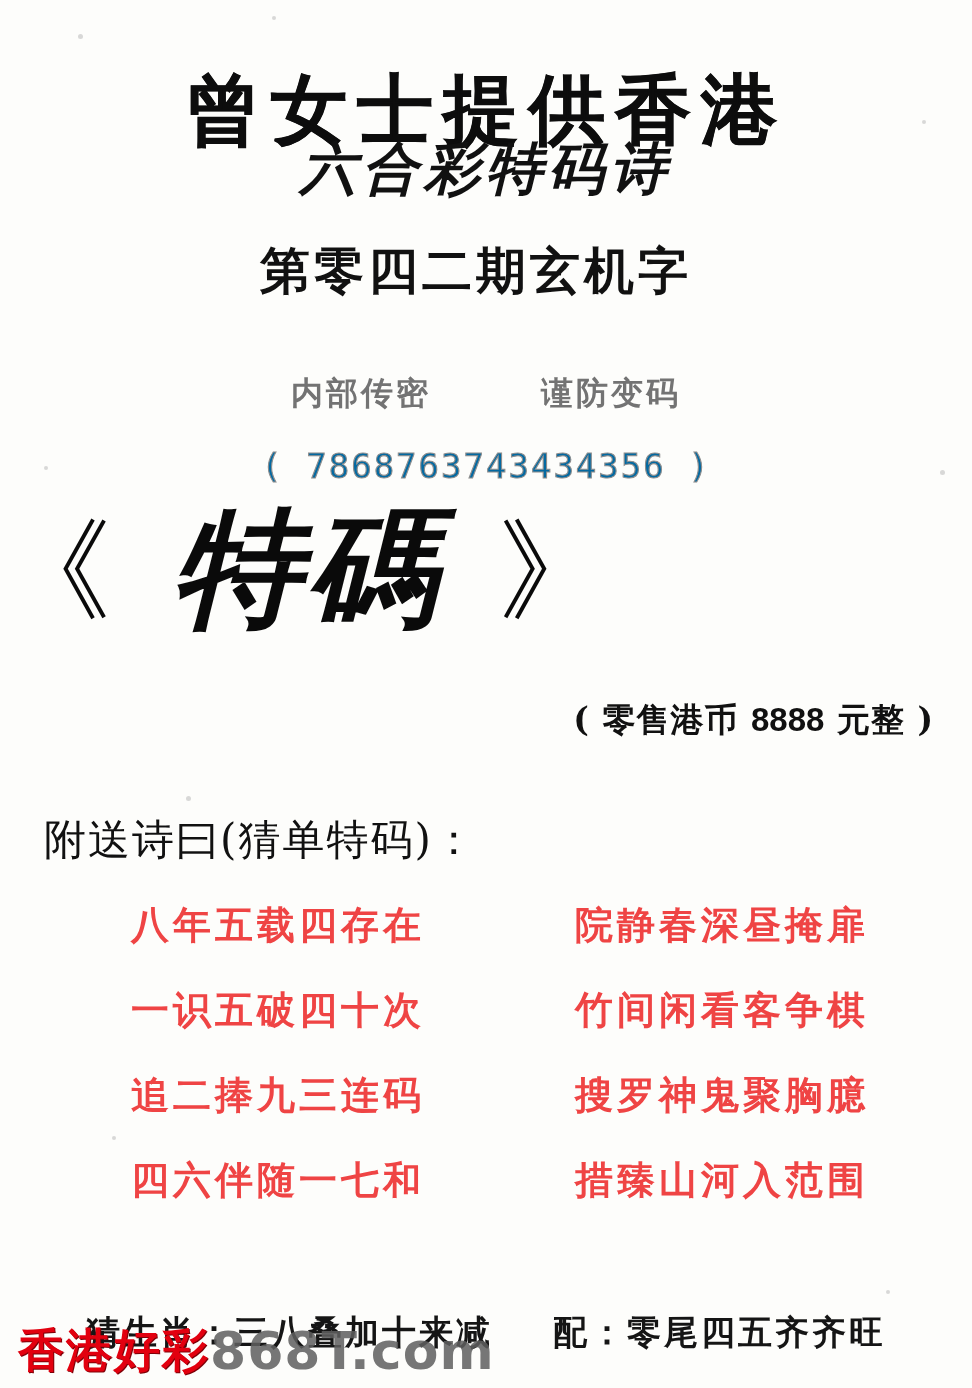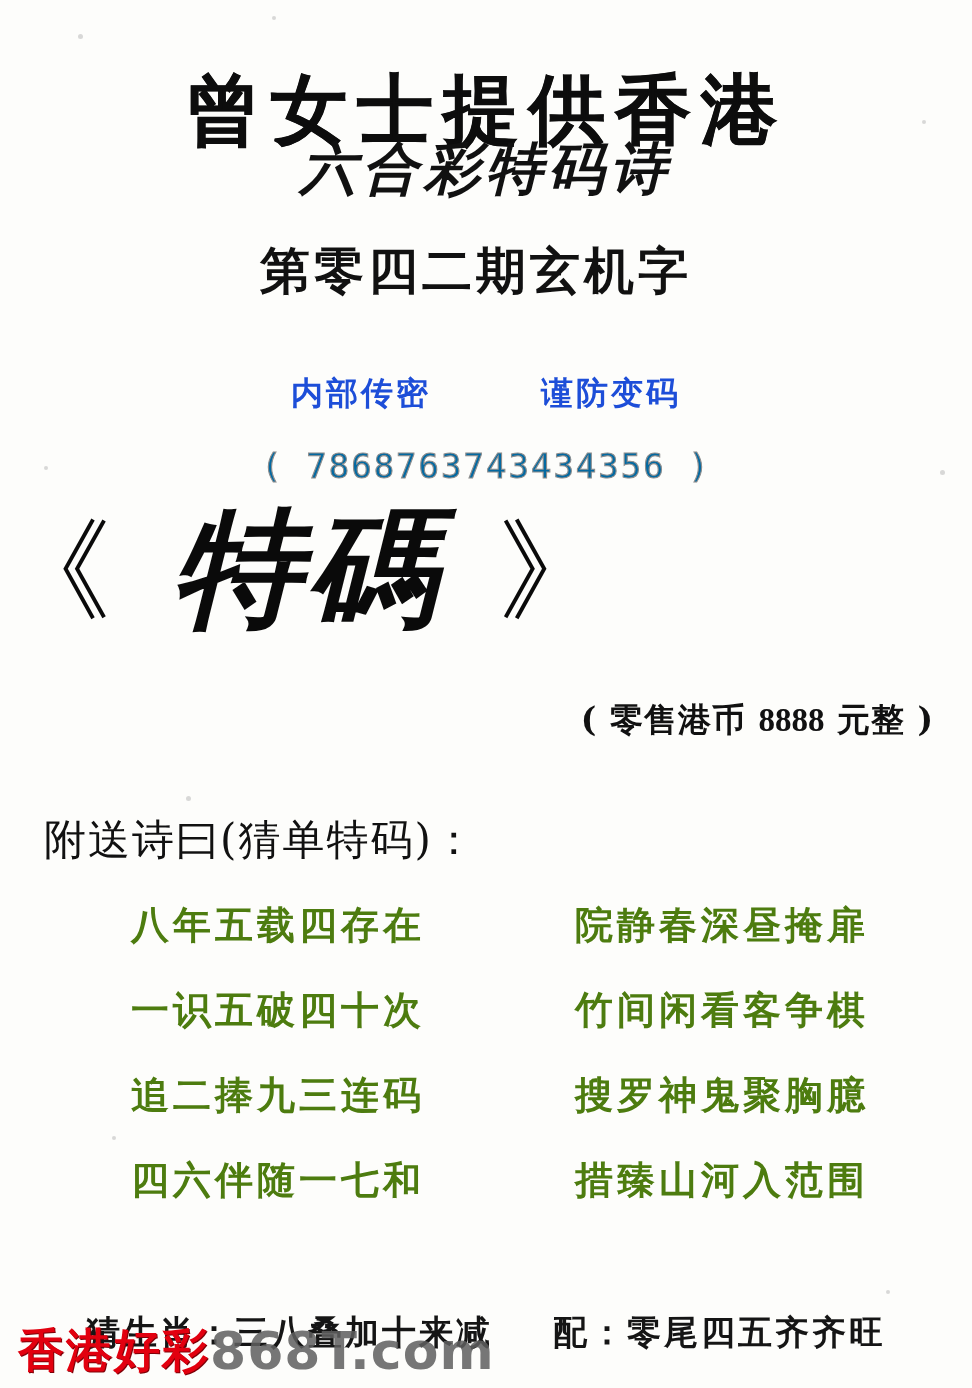--- a/index.html
+++ b/index.html
@@ -58,21 +58,21 @@
   }
   .subrow {
     position:absolute;
     top: 372px; left: 0; width: 972px;
     display:flex;
     justify-content:center;
     gap: 110px;
     font-size: 32px;
     font-weight:bold;
     letter-spacing: 3px;
-    color:#1d4ed8;
+    color:#737373;
     font-family:Liberation Serif, serif;
   }
   .serial {
     position:absolute;
     top: 446px; left: 0; width: 972px;
     text-align:center;
     font-size: 34px;
     letter-spacing: 2px;
     color: #0369a1;
     -webkit-text-stroke: 1.1px #8e8e8e;
@@ -99,42 +99,42 @@
     position:absolute;
     top: 698px; left: 0; width: 972px;
     text-align:right;
     padding-right: 38px;
     box-sizing: border-box;
     font-size: 33px;
     font-weight: bold;
     letter-spacing: 1px;
     color:#111;
   }
-  .price .num { font-family:Liberation Serif, serif; letter-spacing:0;text-align:right; }
+  .price .num { font-family:Liberation Sans, sans-serif; letter-spacing:0;text-align:right; }
   .poem-head {
     position:absolute;
     top: 812px; left: 44px;
     font-size: 42px;
     font-weight: normal;
     letter-spacing: 2px;
     color:#111;
   }
   .poem {
     position:absolute;
     top: 900px; left: 0; width: 972px;
   }
   .poem-row {
     display:flex;
     justify-content:center;
     gap: 96px;
     margin-bottom: 34px;
     font-size: 38px;
     font-weight: bold;
     letter-spacing: 4px;
-    color:#4d7c0f;
+    color:#ef4444;
   }
   .poem-col { width: 330px; }
   .poem-col.left { text-align:left; padding-left: 46px; }
   .poem-col.right { text-align:center; }
   .footer {
     position:absolute;
     top: 1310px; left: 0; width: 972px;
     display:flex;
     justify-content:center;
     gap: 60px;

